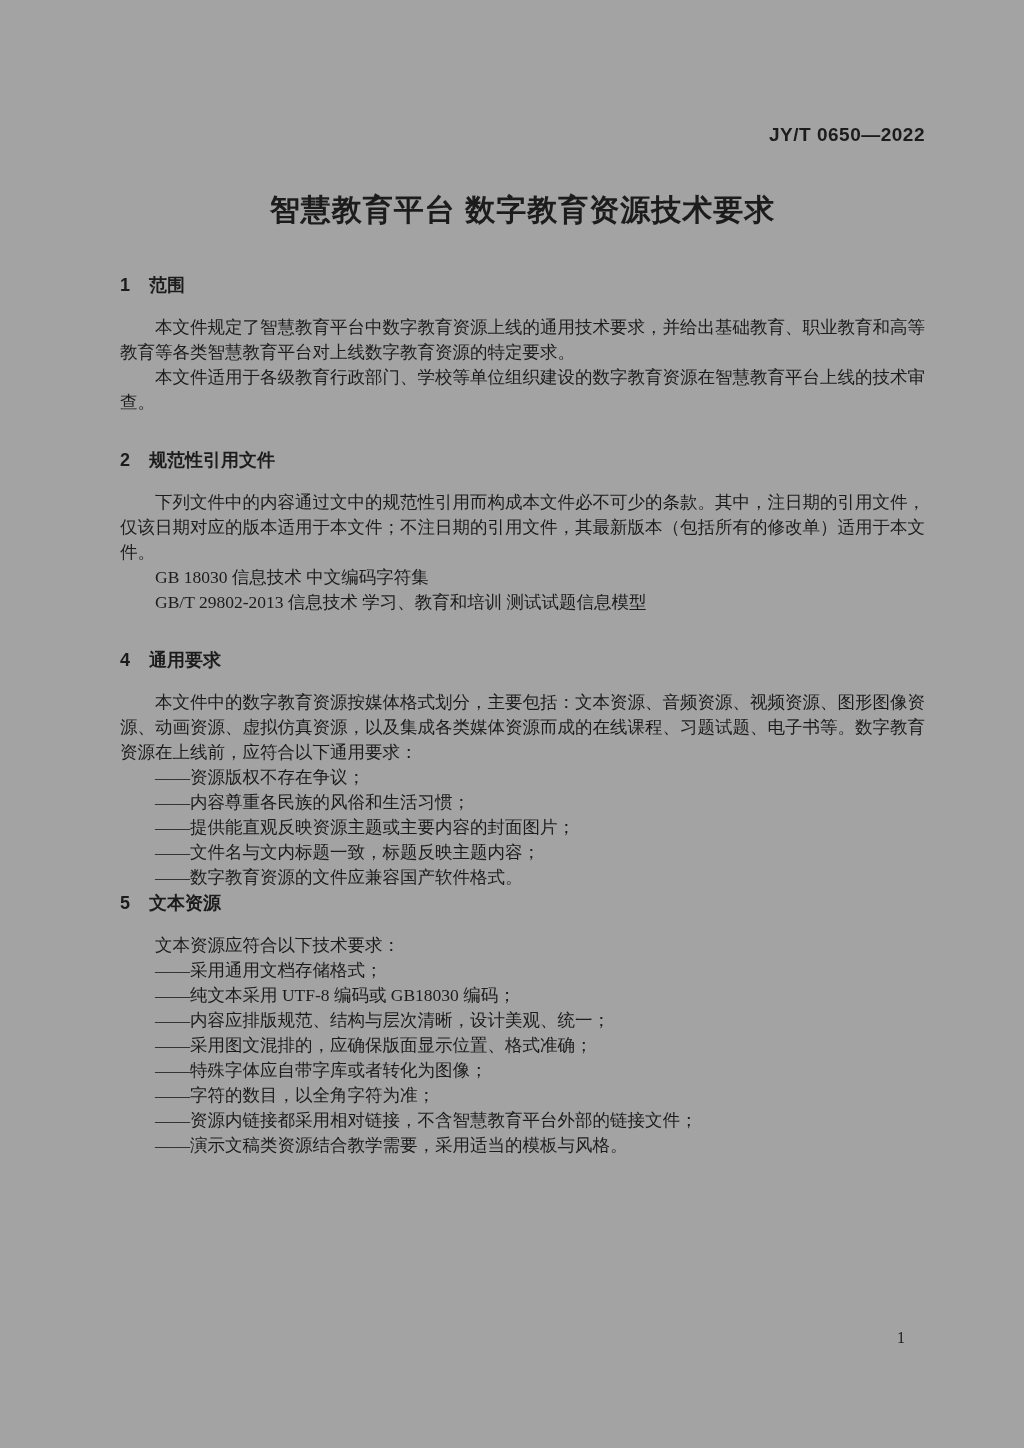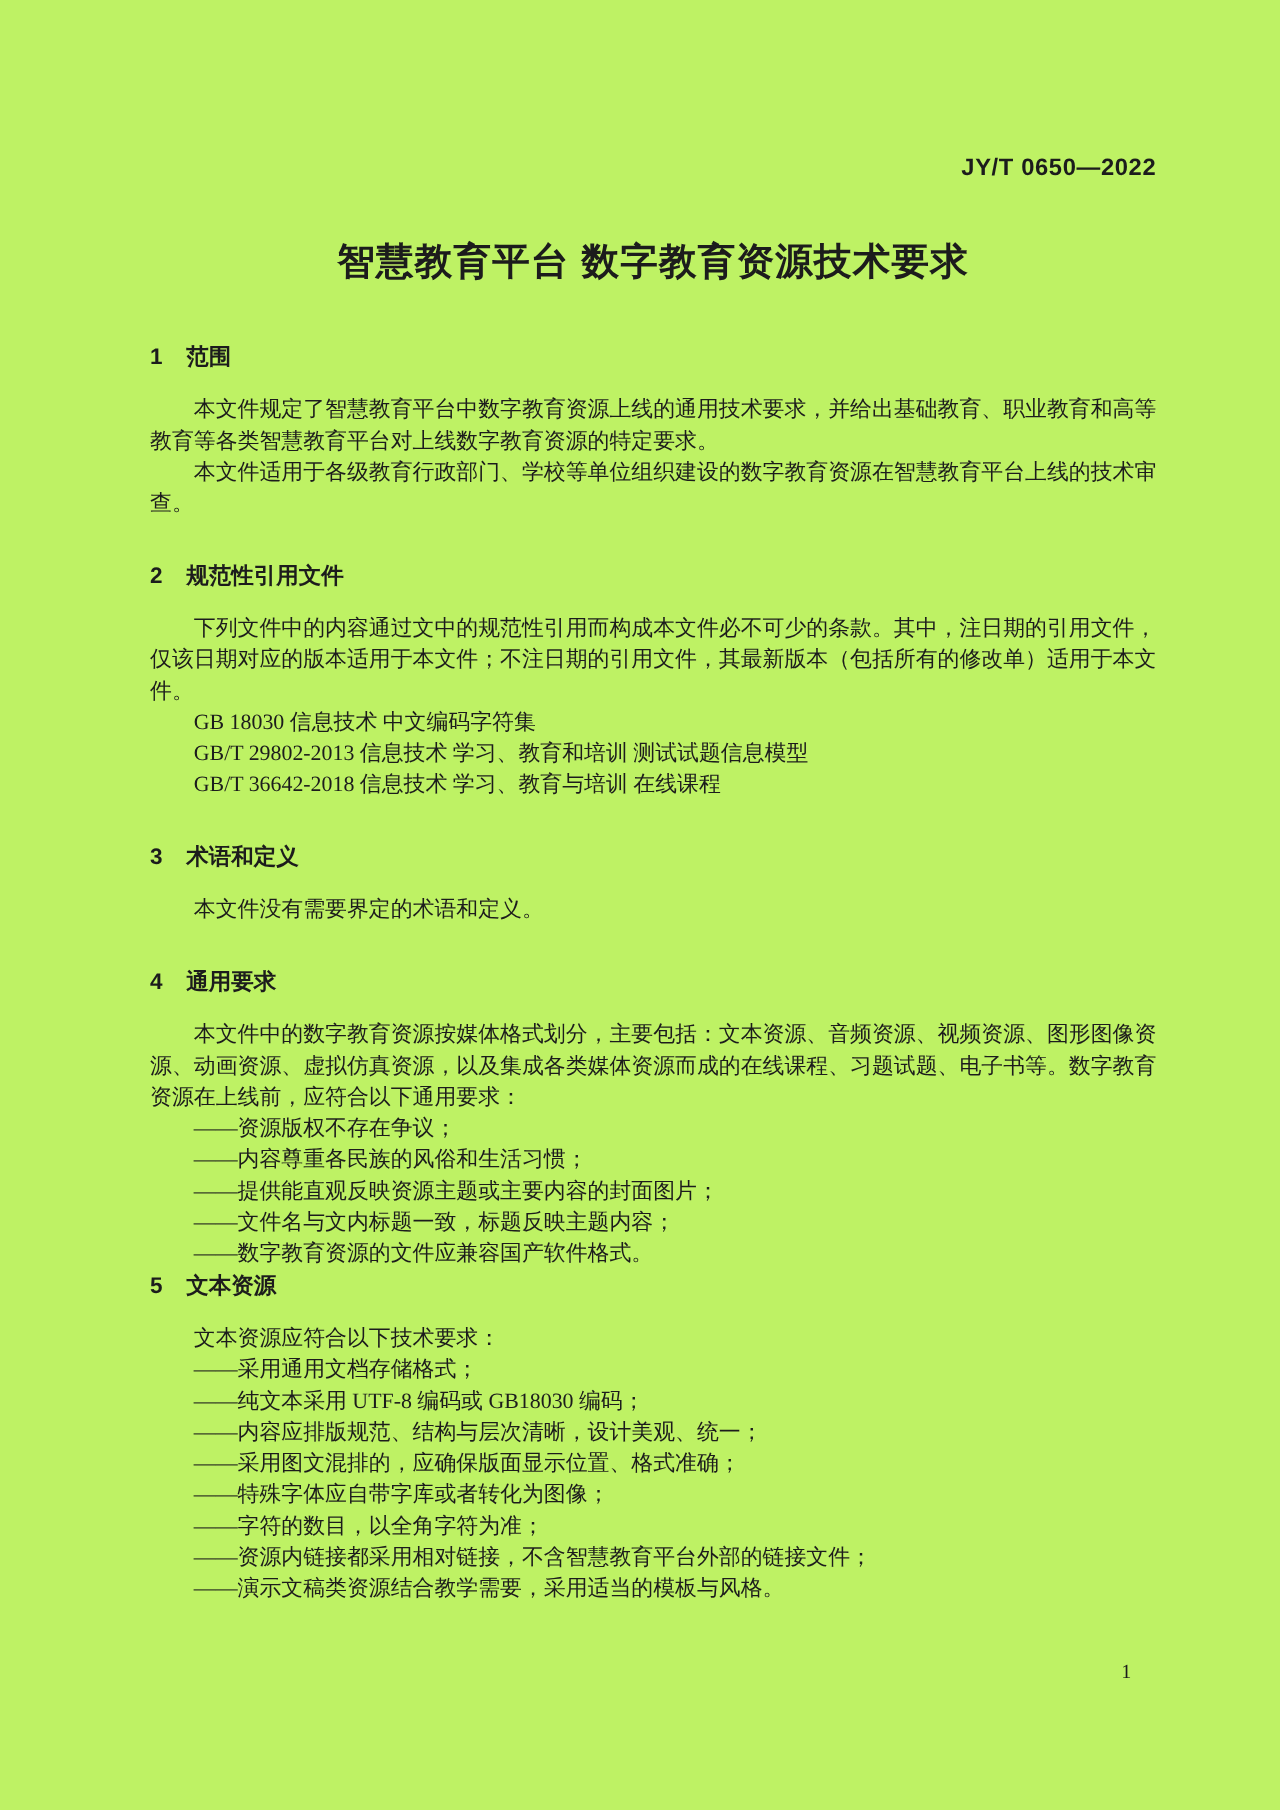--- a/index.html
+++ b/index.html
@@ -5,21 +5,21 @@
   * { margin: 0; padding: 0; box-sizing: border-box; }
   html, body { background: #ffffff; }
   body {
     width: 1024px; height: 1448px;
     font-family: "Liberation Serif", "DejaVu Serif", serif;
     color: #1c1c1c;
   }
   .page {
     position: relative;
     width: 1024px; height: 1448px;
-    background: #bef264;
+    background: #a3a3a3;
     padding: 122px 99px 0 120px;
     overflow: hidden;
   }
   .doc-number {
     text-align: right;
     font-family: "Liberation Sans", "DejaVu Sans", sans-serif;
     font-weight: bold;
     font-size: 19px;
     line-height: 25px;
     letter-spacing: 0.5px;
@@ -80,27 +80,22 @@
     <h2 class="section-heading first"><span class="sec-num">1</span><span>范围</span></h2>
     <p class="body-text indent">本文件规定了智慧教育平台中数字教育资源上线的通用技术要求，并给出基础教育、职业教育和高等教育等各类智慧教育平台对上线数字教育资源的特定要求。</p>
     <p class="body-text indent">本文件适用于各级教育行政部门、学校等单位组织建设的数字教育资源在智慧教育平台上线的技术审查。</p>
   </section>
 
   <section>
     <h2 class="section-heading"><span class="sec-num">2</span><span>规范性引用文件</span></h2>
     <p class="body-text indent">下列文件中的内容通过文中的规范性引用而构成本文件必不可少的条款。其中，注日期的引用文件，仅该日期对应的版本适用于本文件；不注日期的引用文件，其最新版本（包括所有的修改单）适用于本文件。</p>
     <p class="ref-line">GB 18030 信息技术 中文编码字符集</p>
     <p class="ref-line">GB/T 29802-2013 信息技术 学习、教育和培训 测试试题信息模型</p>
-    <p class="ref-line">GB/T 36642-2018 信息技术 学习、教育与培训 在线课程</p>
   </section>
 
-  <section>
-    <h2 class="section-heading"><span class="sec-num">3</span><span>术语和定义</span></h2>
-    <p class="body-text indent">本文件没有需要界定的术语和定义。</p>
-  </section>
 
   <section>
     <h2 class="section-heading"><span class="sec-num">4</span><span>通用要求</span></h2>
     <p class="body-text indent">本文件中的数字教育资源按媒体格式划分，主要包括：文本资源、音频资源、视频资源、图形图像资源、动画资源、虚拟仿真资源，以及集成各类媒体资源而成的在线课程、习题试题、电子书等。数字教育资源在上线前，应符合以下通用要求：</p>
     <p class="dash-item">——资源版权不存在争议；</p>
     <p class="dash-item">——内容尊重各民族的风俗和生活习惯；</p>
     <p class="dash-item">——提供能直观反映资源主题或主要内容的封面图片；</p>
     <p class="dash-item">——文件名与文内标题一致，标题反映主题内容；</p>
     <p class="dash-item">——数字教育资源的文件应兼容国产软件格式。</p>
   </section>

